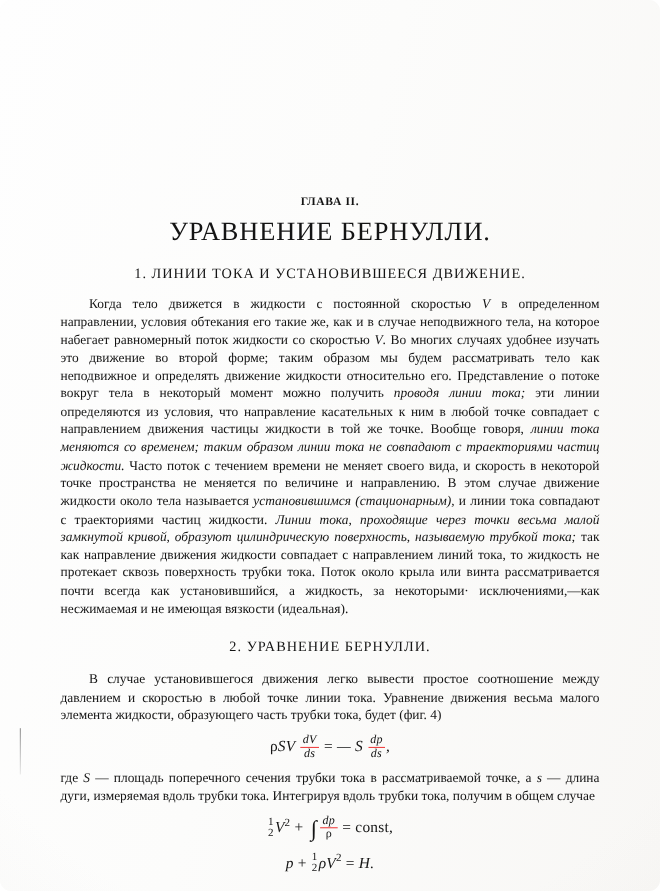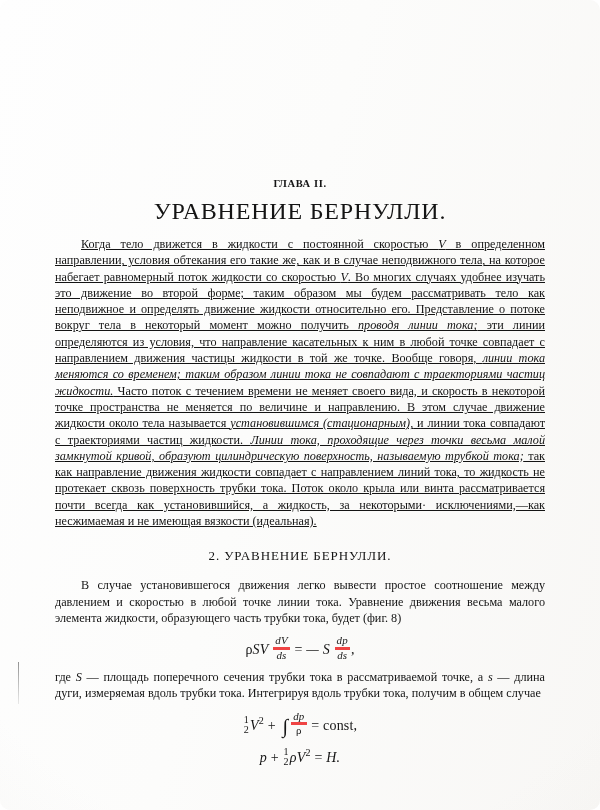--- a/index.html
+++ b/index.html
@@ -73,21 +73,21 @@
 
   p.body {
     margin: 0;
     text-align: justify;
     text-justify: inter-word;
     font-size: 12.2px;
     line-height: 16.3px;
     text-indent: 26px;
     hyphens: manual;
   }
-  p.body.first { margin-top: 11px; text-decoration: underline; }
+  p.body.first { margin-top: 11px; }
   p.body.second { margin-top: 8px; }
   p.body.cont { text-indent: 0; }
 
   i { font-style: italic; }
 
   
   .formula {
     text-align: center;
     font-size: 14px;
     font-style: italic;
@@ -98,21 +98,21 @@
   .f3 { margin-top: 9px; }
 
   .frac {
     display: inline-block;
     vertical-align: -0.45em;
     text-align: center;
     font-size: 0.78em;
     line-height: 1.05;
     margin: 0 1px;
   }
-  .frac .num { display: block; border-bottom: 3px solid #ef4444; padding: 0 2px; }
+  .frac .num { display: block; border-bottom: 1px solid #ef4444; padding: 0 2px; }
   .frac .den { display: block; padding: 0 2px; font-family: Liberation Serif, serif; }
 
   .sfrac {
     display: inline-block;
     vertical-align: -0.35em;
     text-align: center;
     font-size: 0.72em;
     line-height: 1.0;
     margin: 0 1px;
   }
@@ -133,29 +133,30 @@
 
 <div class="page">
   <div class="paper-tint"></div>
   <div class="scan-artifact"></div>
 
   <div class="content">
 
     <div class="chapter-label">ГЛАВА II.</div>
     <div class="chapter-title">УРАВНЕНИЕ БЕРНУЛЛИ.</div>
 
+    <div class="section-heading first">1. ЛИНИИ ТОКА И УСТАНОВИВШЕЕСЯ ДВИЖЕНИЕ.</div>
 
     <p class="body first">
       <span>Когда тело движется в жидкости с постоянной скоростью </span><i>V</i><span> в определенном направлении, условия обтекания его такие же, как и в случае неподвижного тела, на которое набегает равномерный поток жидкости со скоростью </span><i>V</i><span>. Во многих случаях удобнее изучать это движение во второй форме; таким образом мы будем рассматривать тело как неподвижное и определять движение жидкости относительно его. Представление о потоке вокруг тела в некоторый момент можно получить </span><i>проводя линии тока;</i><span> эти линии определяются из условия, что направление касательных к ним в любой точке совпадает с направлением движения частицы жидкости в той же точке. Вообще говоря, </span><i>линии тока меняются со временем; таким образом линии тока не совпадают с траекториями частиц жидкости.</i><span> Часто поток с течением времени не меняет своего вида, и скорость в некоторой точке пространства не меняется по величине и направлению. В этом случае движение жидкости около тела называется </span><i>установившимся (стационарным),</i><span> и линии тока совпадают с траекториями частиц жидкости. </span><i>Линии тока, проходящие через точки весьма малой замкнутой кривой, образуют цилиндрическую поверхность, называемую трубкой тока;</i><span> так как направление движения жидкости совпадает с направлением линий тока, то жидкость не протекает сквозь поверхность трубки тока. Поток около крыла или винта рассматривается почти всегда как установившийся, а жидкость, за некоторыми· исключениями,—как несжимаемая и не имеющая вязкости (идеальная).</span>
     </p>
 
     <div class="section-heading second">2. УРАВНЕНИЕ БЕРНУЛЛИ.</div>
 
     <p class="body second">
-      <span>В случае установившегося движения легко вывести простое соотношение между давлением и скоростью в любой точке линии тока. Уравнение движения весьма малого элемента жидкости, образующего часть трубки тока, будет (фиг. 8)</span>
+      <span>В случае установившегося движения легко вывести простое соотношение между давлением и скоростью в любой точке линии тока. Уравнение движения весьма малого элемента жидкости, образующего часть трубки тока, будет (фиг. 4)</span>
     </p>
 
     <div class="formula f1">
       <span class="rm">ρ</span><span>SV</span>&nbsp;<span class="frac"><span class="num">dV</span><span class="den">ds</span></span>&nbsp;<span class="rm">=</span>&nbsp;<span>— S</span>&nbsp;<span class="frac"><span class="num">dp</span><span class="den">ds</span></span><span class="rm">,</span>
     </div>
 
     <p class="body cont">
       <span>где </span><i>S</i><span> — площадь поперечного сечения трубки тока в рассматриваемой точке, а </span><i>s</i><span> — длина дуги, измеряемая вдоль трубки тока. Интегрируя вдоль трубки тока, получим в общем случае</span>
     </p>
 

